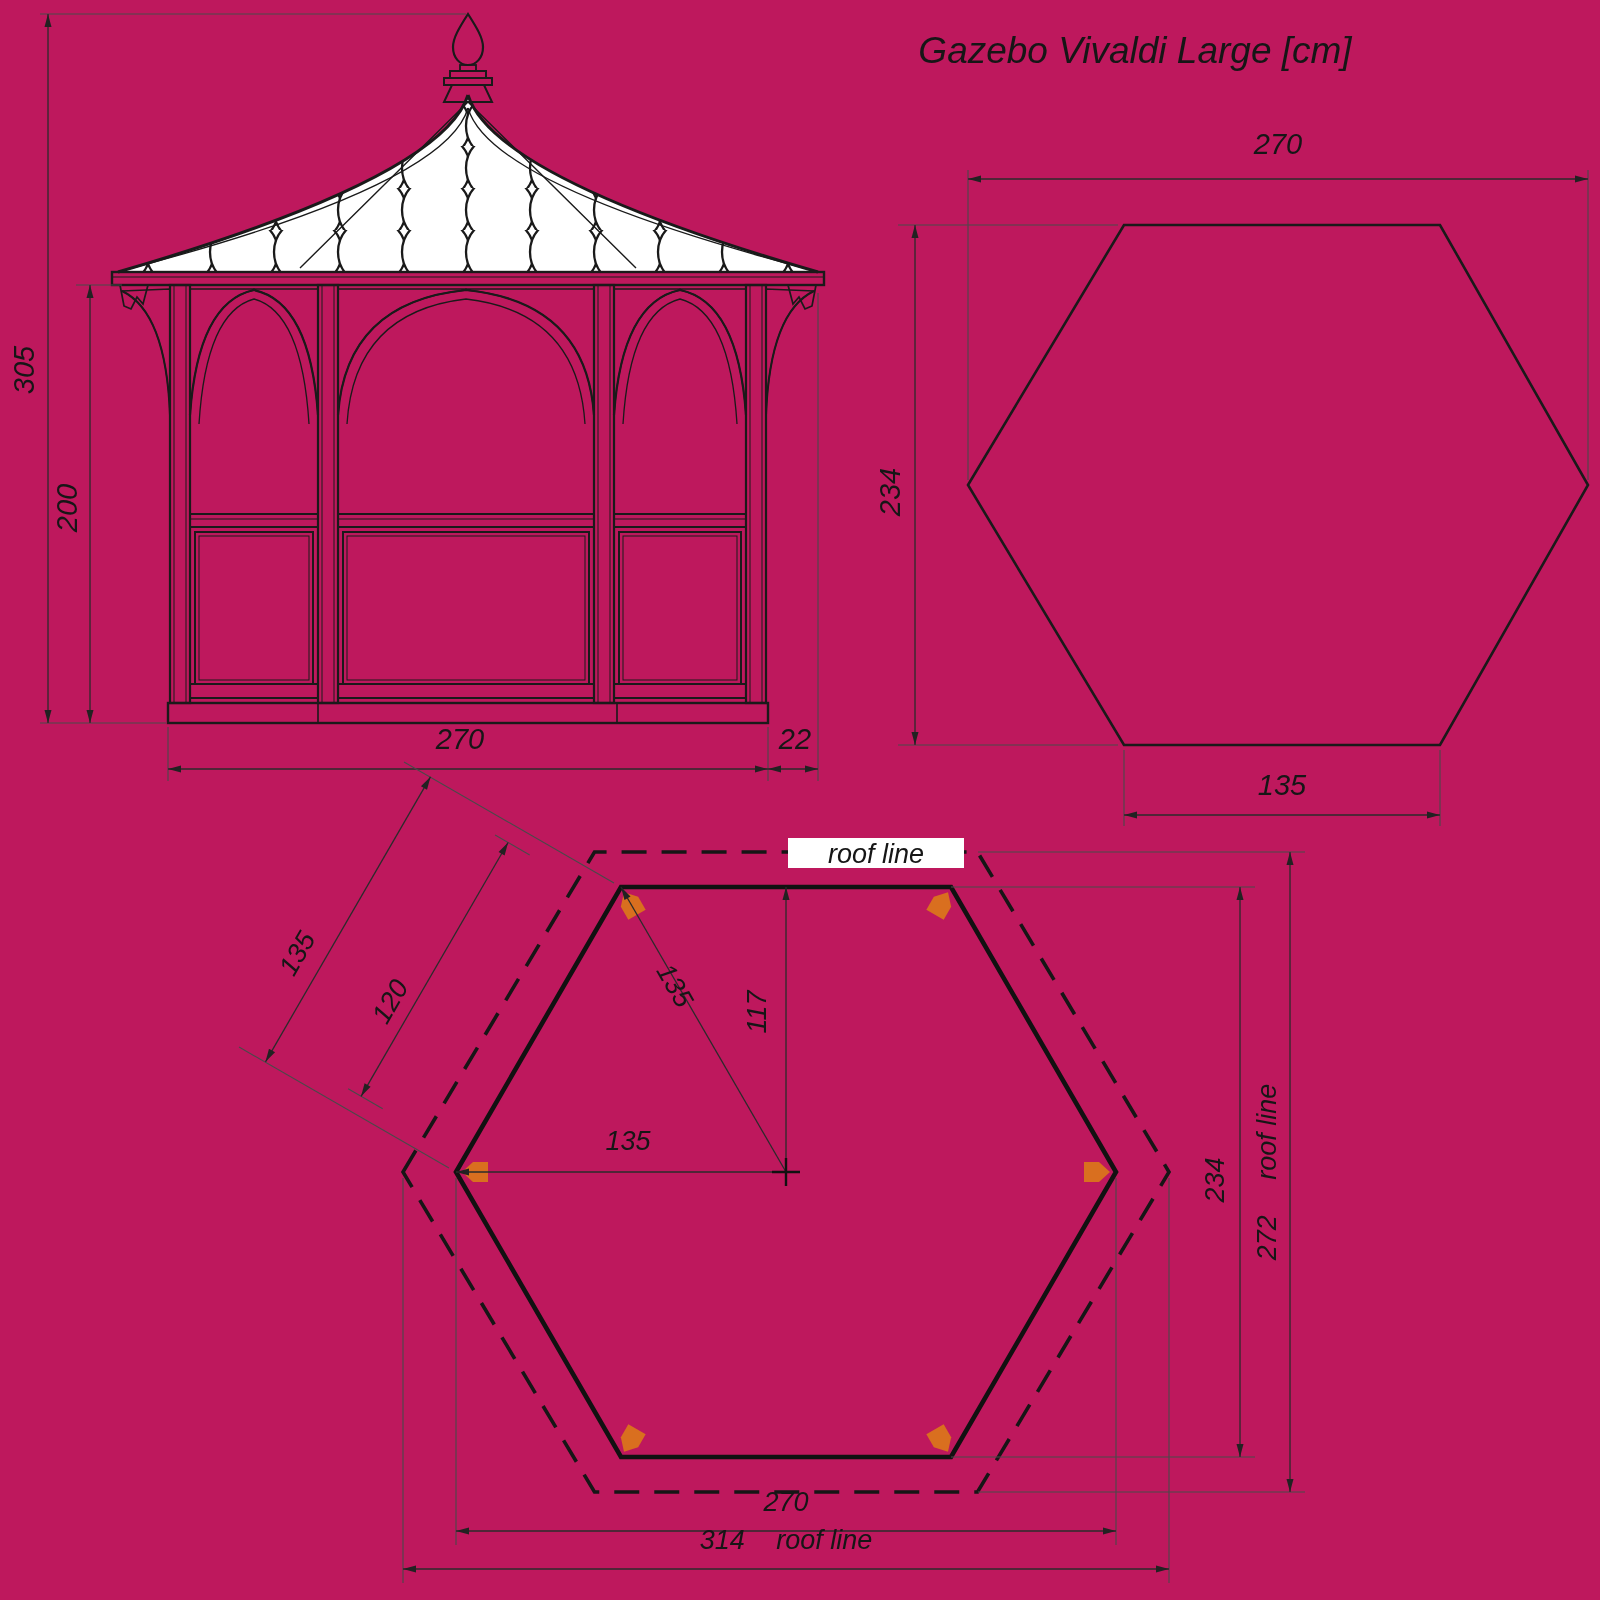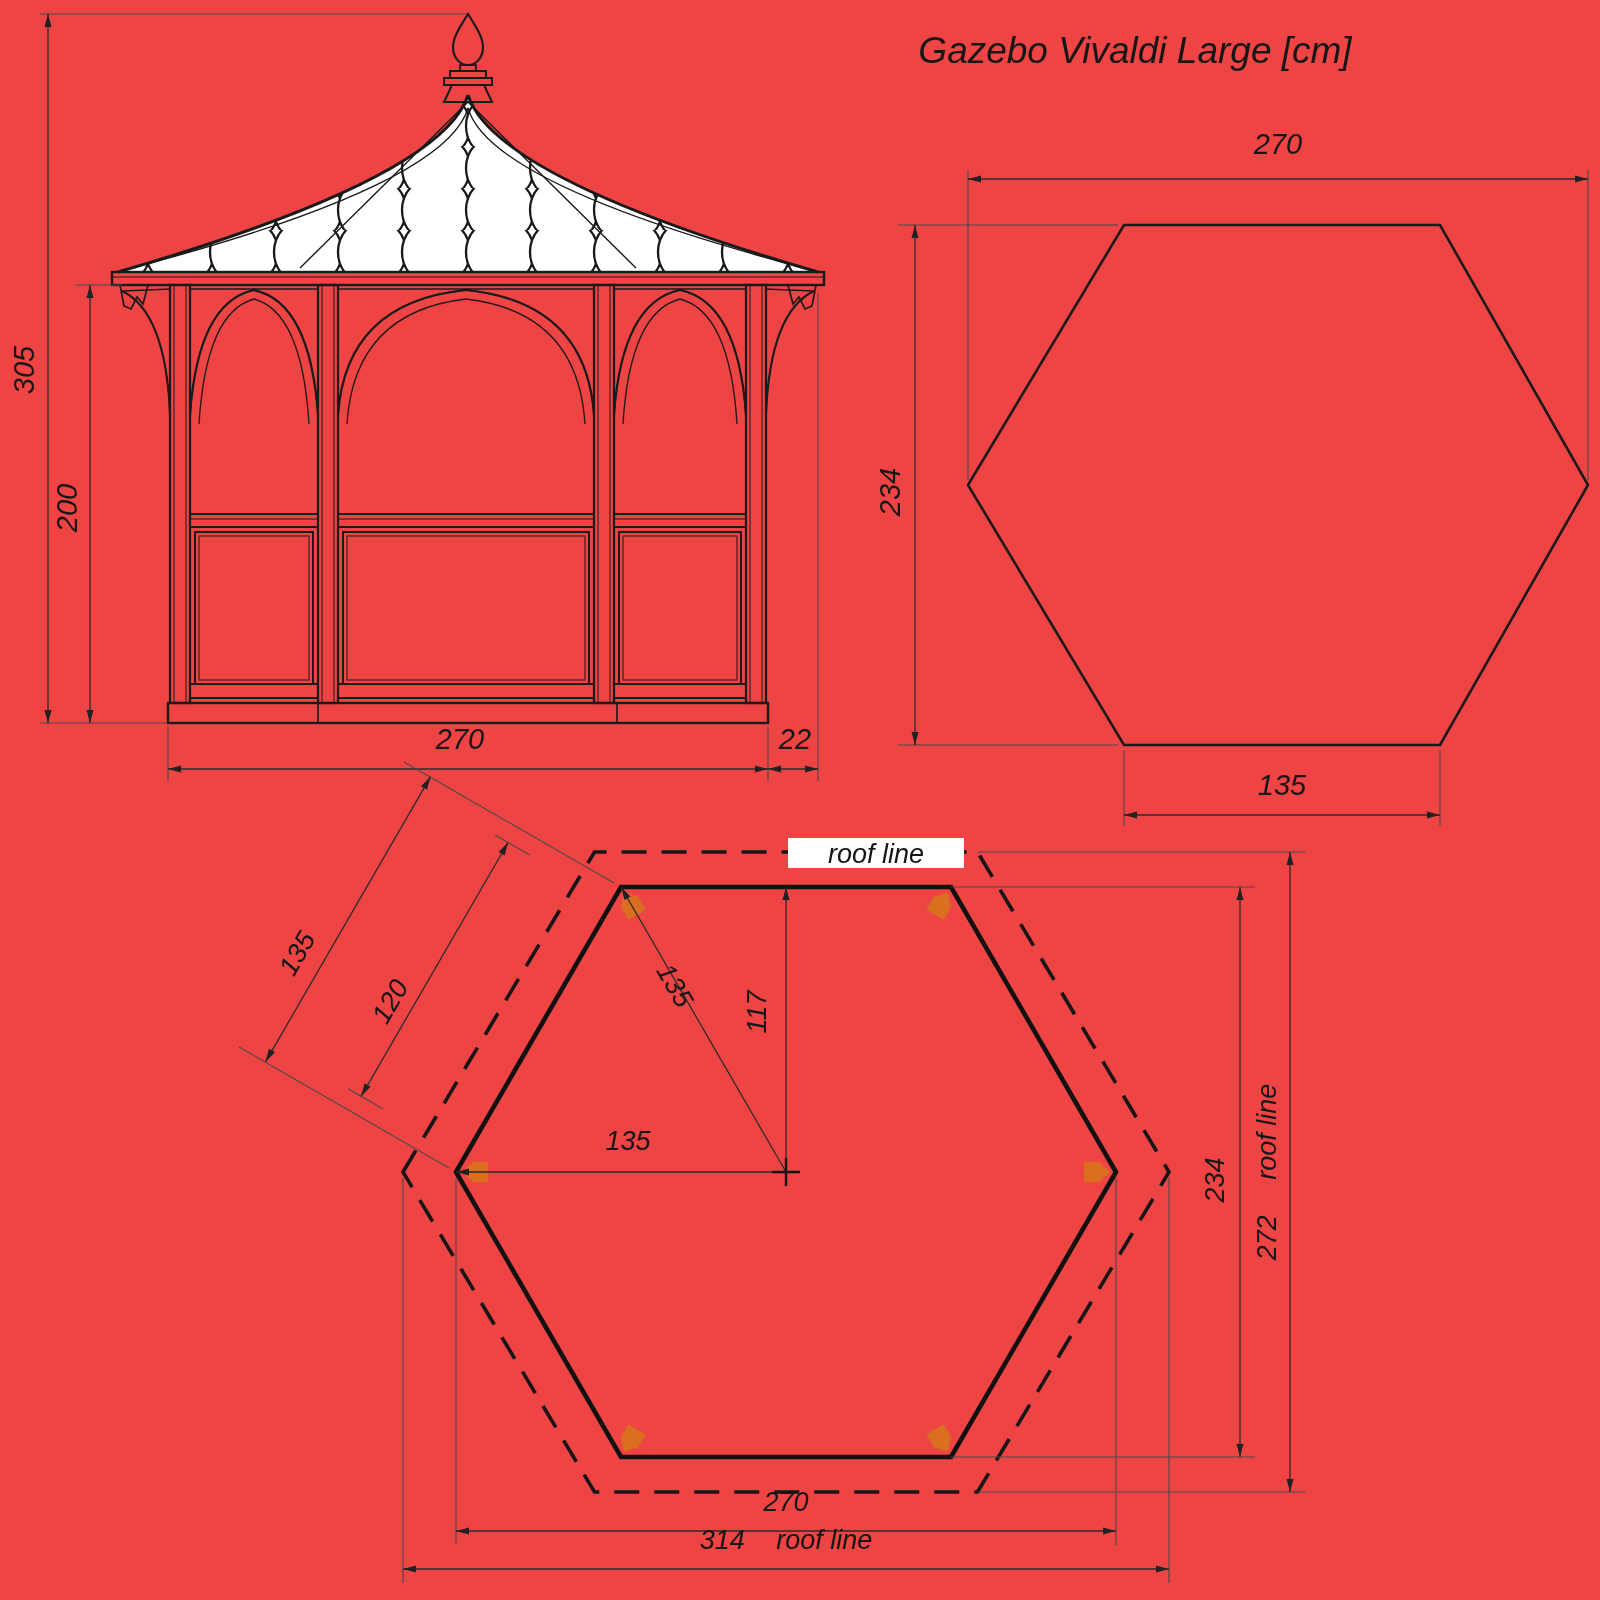--- a/index.html
+++ b/index.html
@@ -1,16 +1,16 @@
 <!DOCTYPE html>
 <html><head>
 <meta charset="utf-8">
 <style>
   html,body{margin:0;padding:0;background:#ffffff;}
-  .stage{position:relative;width:1600px;height:1600px;background:#ef4444;overflow:hidden;
+  .stage{position:relative;width:1600px;height:1600px;background:#be185d;overflow:hidden;
          font-family:"Liberation Sans", sans-serif;}
   svg{display:block}
   .title-txt{font:italic 37px "Liberation Sans", sans-serif;fill:#161616;}
   .dimtxt{font:italic 29px "Liberation Sans", sans-serif;fill:#161616;}
   .dimtxt-s{font:italic 27px "Liberation Sans", sans-serif;fill:#161616;}
   .ink{stroke:#1a1a1a;fill:none;}
   .ext{stroke:#4a4a4a;stroke-width:1.1;fill:none;}
   .dim{stroke:#2b2b2b;stroke-width:1.3;fill:none;}
 </style>
 </head>

